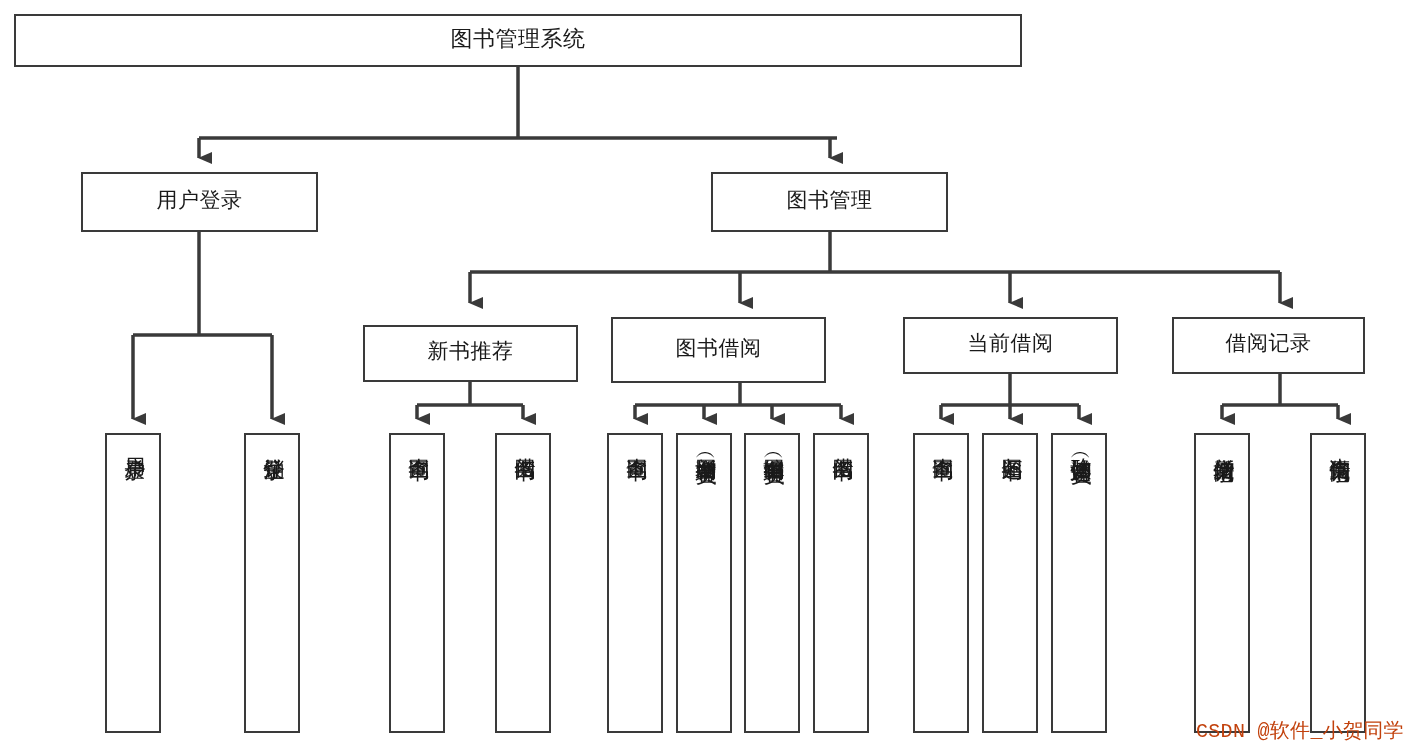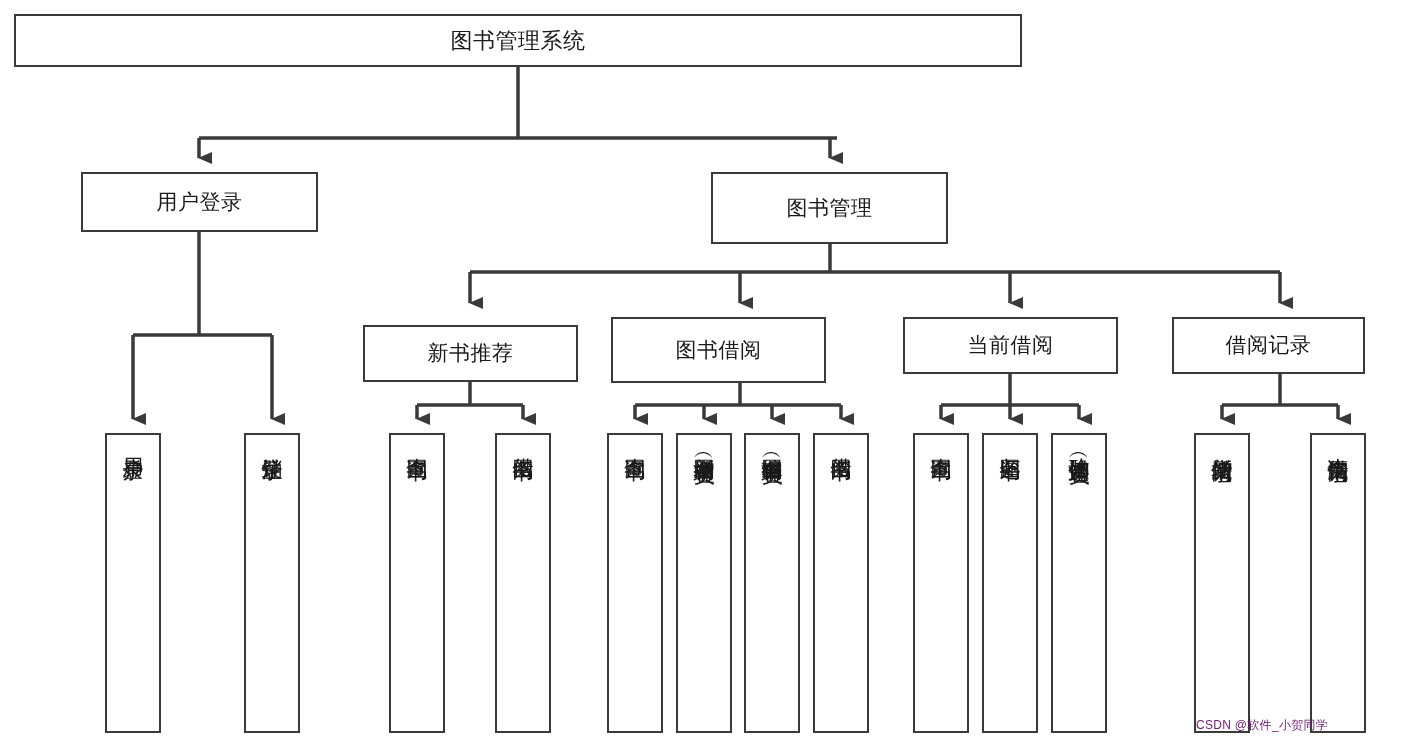--- a/index.html
+++ b/index.html
@@ -9,20 +9,21 @@
   }
   body {
     font-family: "Liberation Sans", "DejaVu Sans", sans-serif;
   }
   #canvas {
     position: relative;
     width: 1405px;
     height: 747px;
     background: #ffffff;
     overflow: hidden;
+    font-family: Liberation Mono, monospace;
   }
   svg#edges {
     position: absolute;
     left: 0;
     top: 0;
     width: 1405px;
     height: 747px;
   }
   .node {
     position: absolute;
@@ -55,22 +56,22 @@
   .node.vert .label {
     writing-mode: vertical-rl;
     text-orientation: upright;
     font-size: 21px;
     line-height: 1.05;
     letter-spacing: 1px;
     white-space: nowrap;
   }
   .watermark {
     position: absolute;
-    font-size: 12px;
-    color: #701a75;
+    font-size: 20px;
+    color: #c2410c;
     white-space: nowrap;
     z-index: 5;
     letter-spacing: 0.3px;
   }
 </style>
 </head>
 <body>
 
 <div id="canvas">
 
@@ -124,21 +125,21 @@
     </g>
   </svg>
 
   <div class="node root horiz" style="left:14px; top:14px; width:1008px; height:53px;">
     <span class="label">图书管理系统</span>
   </div>
 
   <div class="node horiz" style="left:81px; top:172px; width:237px; height:60px;">
     <span class="label">用户登录</span>
   </div>
-  <div class="node horiz" style="left:711px; top:172px; width:237px; height:72px;">
+  <div class="node horiz" style="left:711px; top:172px; width:237px; height:60px;">
     <span class="label">图书管理</span>
   </div>
 
   <div class="node horiz" style="left:363px; top:325px; width:215px; height:57px;">
     <span class="label">新书推荐</span>
   </div>
   <div class="node horiz" style="left:611px; top:317px; width:215px; height:66px;">
     <span class="label">图书借阅</span>
   </div>
   <div class="node horiz" style="left:903px; top:317px; width:215px; height:57px;">

